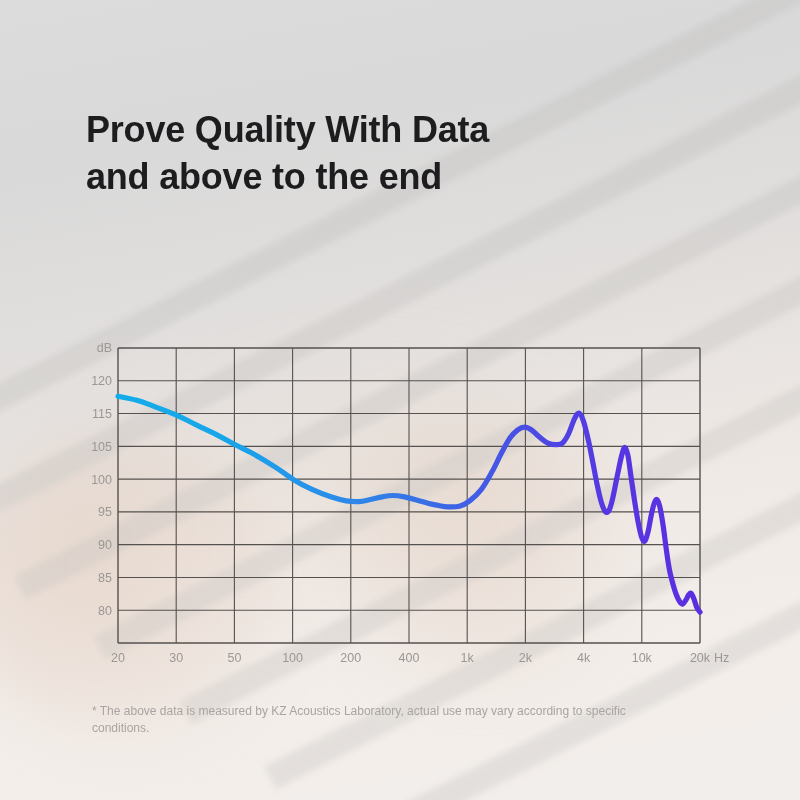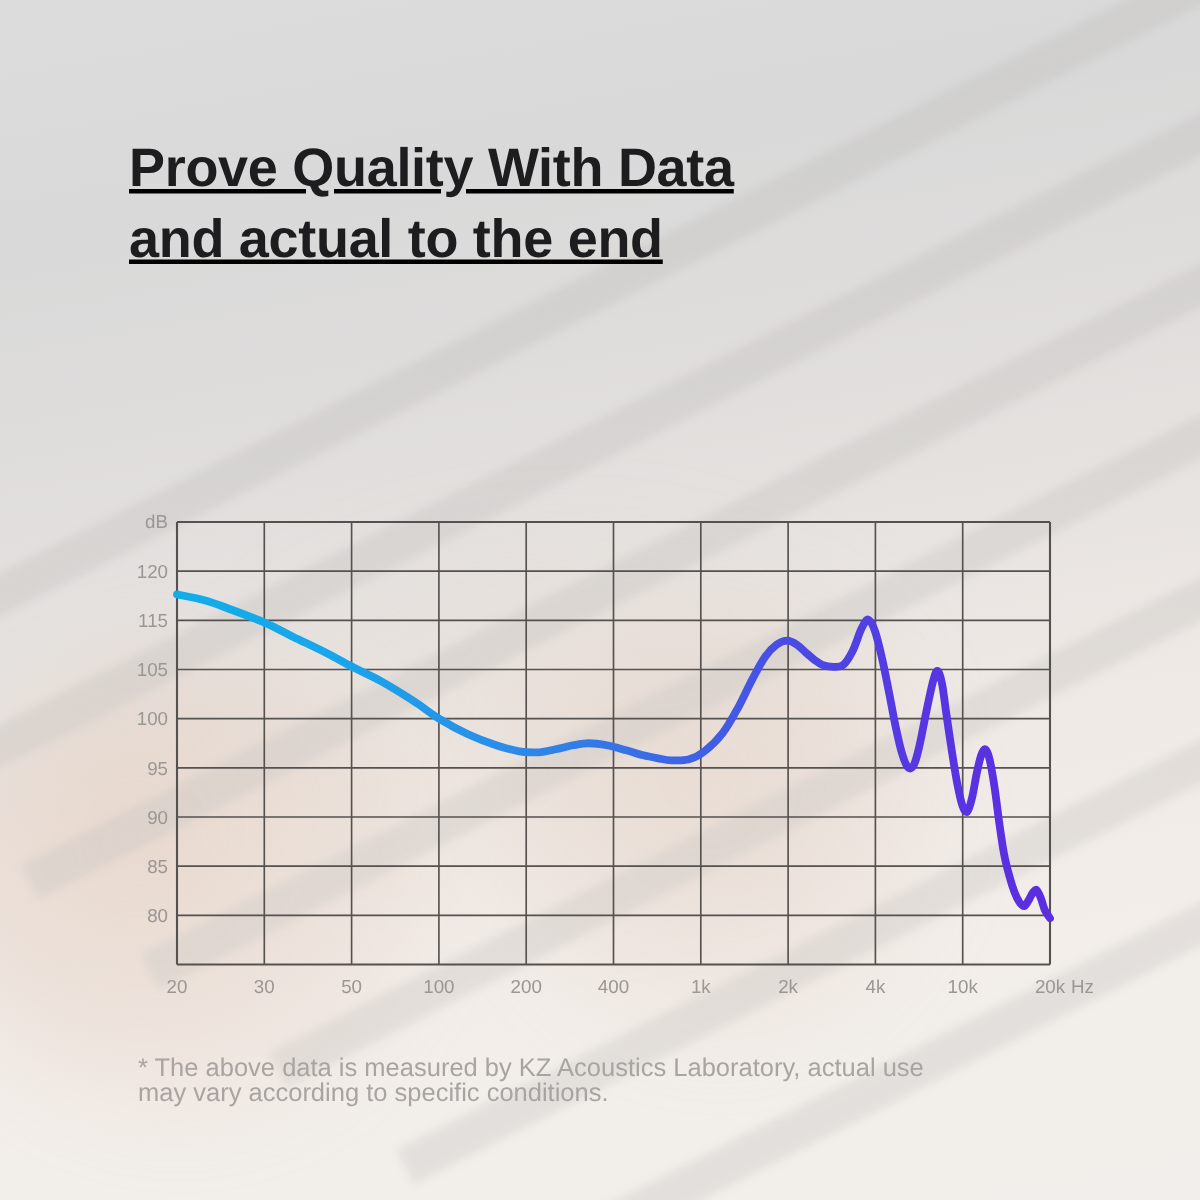--- a/index.html
+++ b/index.html
@@ -57,23 +57,22 @@
     background: rgba(176,172,170,0.40);
     transform-origin: left center;
     transform: rotate(-27deg);
     filter: blur(3px);
   }
 
   
   #headline {
     position: absolute;
     left: 86px;
-    top: 88px;
+    top: 106px;
     width: 660px;
-    text-decoration: underline;
   }
 
   #headline .line {
     font-size: 36px;
     font-weight: bold;
     line-height: 47px;
     color: #1d1d1f;
     letter-spacing: -0.2px;
     white-space: nowrap;
   }
@@ -98,21 +97,21 @@
     font-size: 12.5px;
     fill: #9b9795;
   }
 
   
   #footnote {
     position: absolute;
     left: 92px;
     top: 703px;
     width: 560px;
-    font-size: 17px;
+    font-size: 12px;
     line-height: 17px;
     color: #a9a4a1;
   }
 </style>
 </head>
 <body>
 
 <div id="photo-backdrop">
   <div class="blob warm-glow"></div>
   <div class="blob hand-left"></div>
@@ -123,21 +122,21 @@
       <div class="key" style="left: 20px; top: 575px;"></div>
       <div class="key" style="left: 100px; top: 635px;"></div>
       <div class="key" style="left: 185px; top: 700px;"></div>
       <div class="key" style="left: 270px; top: 765px;"></div>
       <div class="key" style="left: 355px; top: 830px;"></div>
     </div>
 </div>
 
 <div id="headline">
   <div class="line">Prove Quality With Data</div>
-  <div class="line">and actual to the end</div>
+  <div class="line">and above to the end</div>
 </div>
 
 <div id="chart-area">
   <svg id="chart-svg" width="800" height="800">
     <defs>
       <linearGradient id="curveGradient" x1="0" y1="0" x2="1" y2="0">
         <stop offset="0.00" stop-color="#12ace9"></stop>
         <stop offset="0.18" stop-color="#18a6ea"></stop>
         <stop offset="0.38" stop-color="#2b8ce9"></stop>
         <stop offset="0.55" stop-color="#3a6ae6"></stop>

